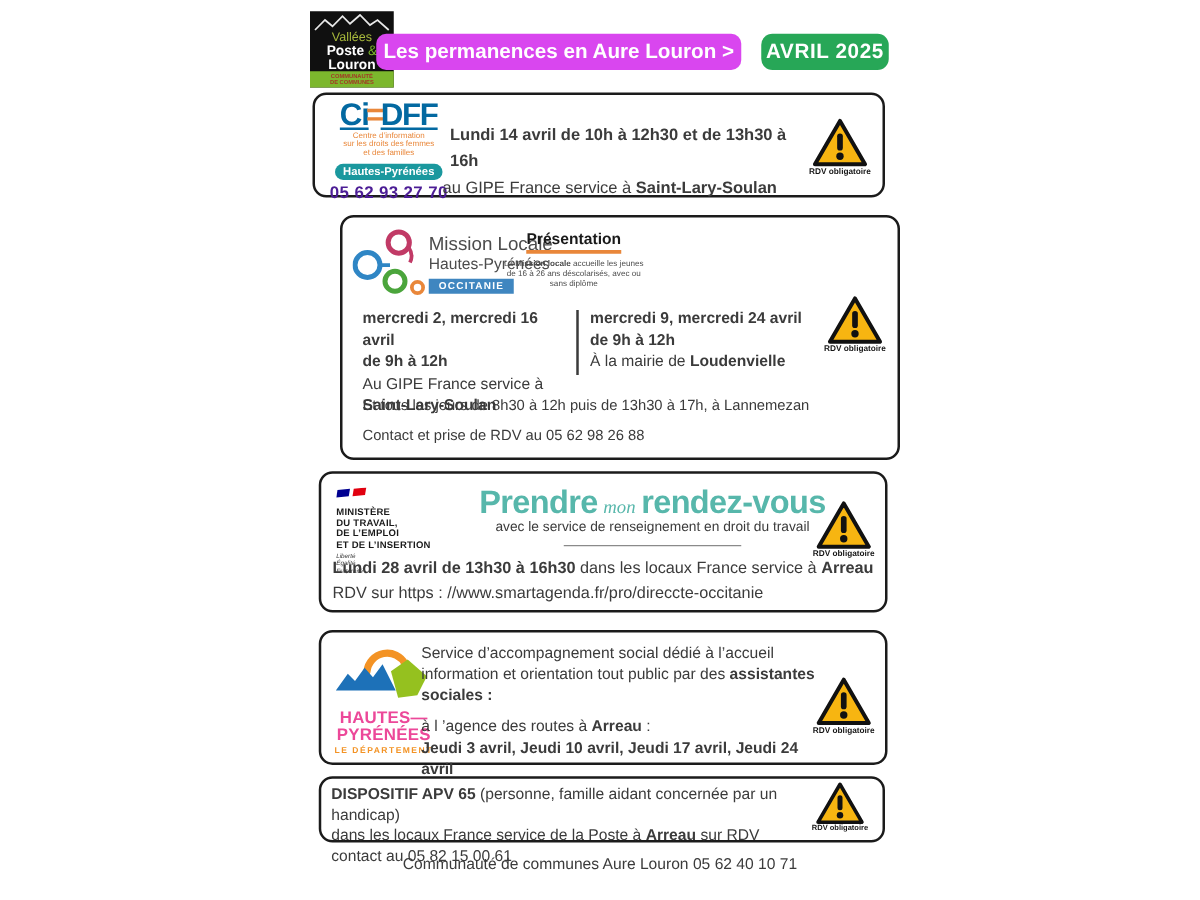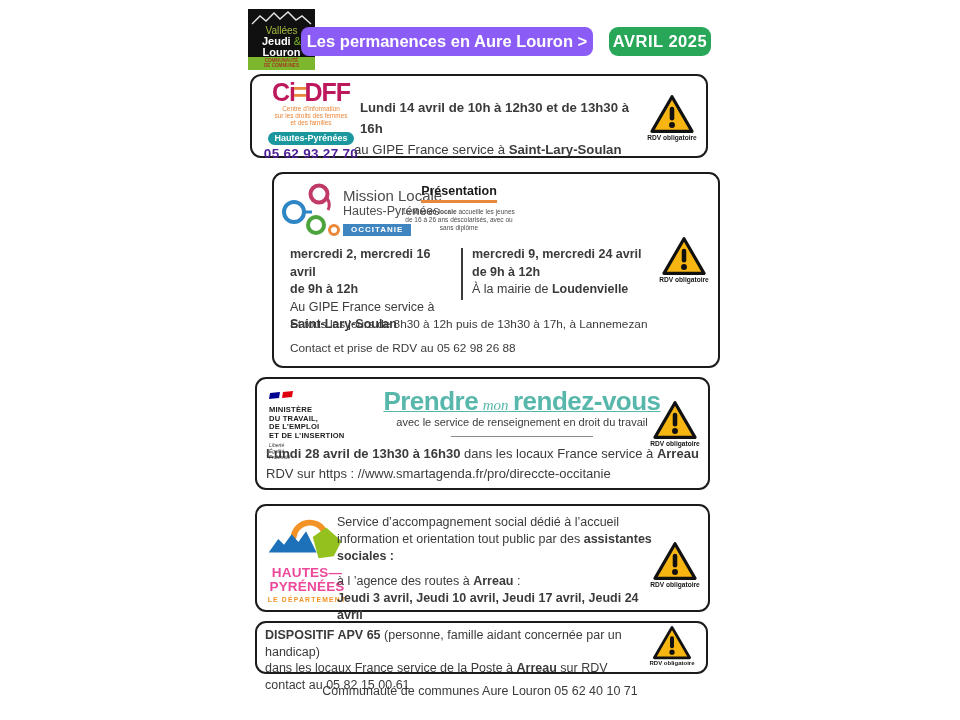--- a/index.html
+++ b/index.html
@@ -9,21 +9,21 @@
 
   
   .cc-logo { position:absolute; left:248px; top:9px; width:67px; height:61px;
              background:#101010; text-align:center; }
   .cc-logo svg { display:block; margin:2px auto 0; }
   .cc-l1 { display:block; color:#a8b93c; font-size:10px; line-height:10px;text-align:center; }
   .cc-l2 { display:block; color:#ffffff; font-weight:700; font-size:11px; line-height:11px; }
   .cc-amp { color:#7cb72d; font-weight:400; }
   .cc-strip { position:absolute; bottom:0; left:0; right:0; background:#7cb72d;
               color:#a23b25; font-size:4.6px; font-weight:700; line-height:5.2px; padding:1px 0 2px; }
-  .banner { position:absolute; left:301px; top:27px; width:292px; height:29px; background:#8b5cf6;
+  .banner { position:absolute; left:301px; top:27px; width:292px; height:29px; background:#d946ef;
             border-radius:8px; color:#fff; font-weight:700; font-size:16.5px; line-height:29px; text-align:center; }
   .month  { position:absolute; left:609px; top:27px; width:102px; height:29px; background:#27a757;
             border-radius:9px; color:#fff; font-weight:700; font-size:16.5px; line-height:29px;
             text-align:center; letter-spacing:0.5px; }
 
   
   .card { position:absolute; background:#fff; border:2px solid #1b1b1b; border-radius:11px; box-sizing:border-box; }
   #card-cidff   { left:250px; top:74px;  width:458px; height:84px; }
   #card-ml      { left:272px; top:172px; width:448px; height:196px; }
   #card-travail { left:255px; top:377px; width:455px; height:113px; }
@@ -37,21 +37,21 @@
   .c1-rdv { left:386px; top:18px; }
   .c2-rdv { left:376px; top:62px; }
   .c3-rdv { left:384px; top:21px; }
   .c4-rdv { left:384px; top:35px; }
   .c5-rdv { left:381px; top:2px; }
   .c5-rdv .lbl { font-size:6px; }
 
   
   .cidff-logo { position:absolute; left:10px; top:4px; width:98px; text-align:center; }
   .cidff-acronym { font-size:25px; font-weight:800; letter-spacing:-1px; line-height:25px; }
-  .cidff-acronym .t { color:#be185d; }
+  .cidff-acronym .t { color:#0369a1;text-decoration:underline; }
   .cidff-acronym .o { color:#e9873a; margin:0 -2px; }
   .cidff-sub { color:#e9873a; font-size:6.4px; line-height:7.2px; }
   .cidff-badge { display:inline-block; margin-top:2px; background:#1a989e; color:#fff;
                  border-radius:8px; font-size:9px; font-weight:700; padding:1px 6px 2px; }
   .cidff-phone { color:#4c1d95; font-size:13.5px; font-weight:800; margin-top:1px; letter-spacing:0.3px; }
   .c1-text { position:absolute; left:102px; top:21px; width:290px; font-size:13.2px; line-height:21px; }
   .c1-text .ind { padding-left:6px; }
 
   
   .ml-logo { position:absolute; left:8px; top:8px; display:flex; align-items:flex-start; }
@@ -69,21 +69,21 @@
   .ml-divider { position:absolute; left:187px; top:74px; width:1.5px; height:52px; background:#3b3b3b; }
   .ml-daily   { position:absolute; left:16px; top:143px; font-size:11.8px; }
   .ml-contact { position:absolute; left:16px; top:167px; font-size:11.8px; }
 
   
   .min-logo { position:absolute; left:12px; top:9px; width:90px; }
   .min-flag { margin-bottom:2px; }
   .min-name { font-size:7.6px; font-weight:700; color:#1a1a1a; line-height:8.6px; letter-spacing:0.2px; }
   .min-motto { font-size:5px; font-style:italic; color:#333; line-height:5.8px; margin-top:3px; }
   .trv-head { position:absolute; left:100px; top:7px; width:330px; text-align:center; }
-  .trv-title { color:#57b7ab;text-decoration:underline; }
+  .trv-title { color:#57b7ab; }
   .trv-big { font-size:26px; font-weight:700; letter-spacing:-0.5px; }
   .trv-mon { font-family:"Liberation Serif", serif; font-style:italic; font-size:15px; }
   .trv-sub { font-size:11px; color:#3b3b3b; margin-top:-1px; }
   .trv-line { width:142px; height:1px; background:#8a8a8a; margin:8px auto 0; }
   .trv-body { position:absolute; left:9px; top:65px; width:435px; font-size:13px; line-height:19.5px; }
 
   
   .dept-logo { position:absolute; left:6px; top:10px; width:88px; text-align:center; }
   .dept-name { font-size:13.5px; font-weight:800; color:#ec4899; line-height:14px; letter-spacing:0.2px; }
   .dept-sub { font-size:6.8px; font-weight:700; color:#f39325; letter-spacing:1.2px; margin-top:2px; }
@@ -98,21 +98,21 @@
 </head>
 <body>
 
 <div class="page">
 
   <div class="cc-logo">
     <svg width="63" height="15" viewBox="0 0 63 15">
       <path d="M2 13 L10 5 L16 10 L24 2 L30 8 L38 1 L46 9 L52 5 L61 13" fill="none" stroke="#e8e8e8" stroke-width="1.4"></path>
     </svg>
     <span class="cc-l1">Vallées</span>
-    <span class="cc-l2"><span>Jeudi</span> <span class="cc-amp">&amp;</span></span>
+    <span class="cc-l2"><span>Poste</span> <span class="cc-amp">&amp;</span></span>
     <span class="cc-l2">Louron</span>
     <div class="cc-strip">
       <span>COMMUNAUTÉ</span><br><span>DE COMMUNES</span>
     </div>
   </div>
 
   <div class="banner">Les permanences en Aure Louron &gt;</div>
   <div class="month">AVRIL 2025</div>
 
   <div class="card" id="card-cidff">

